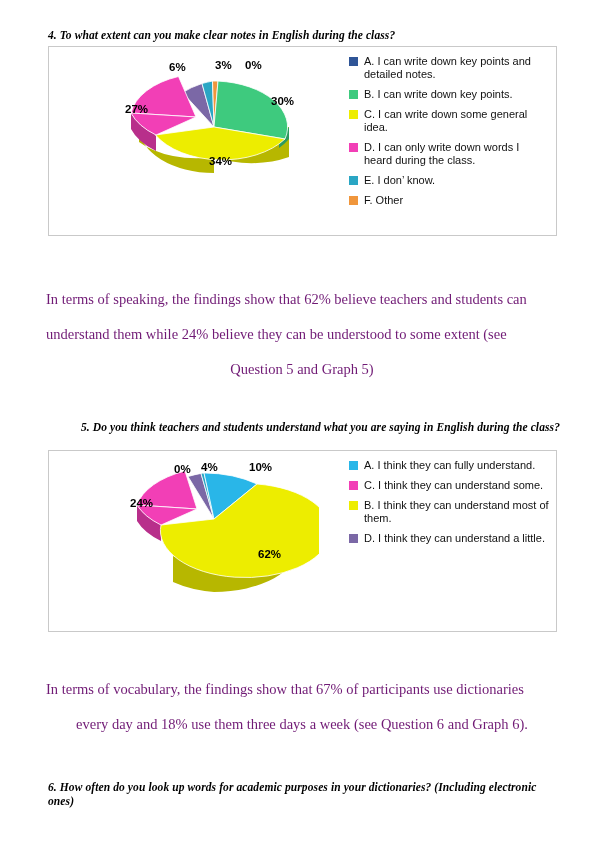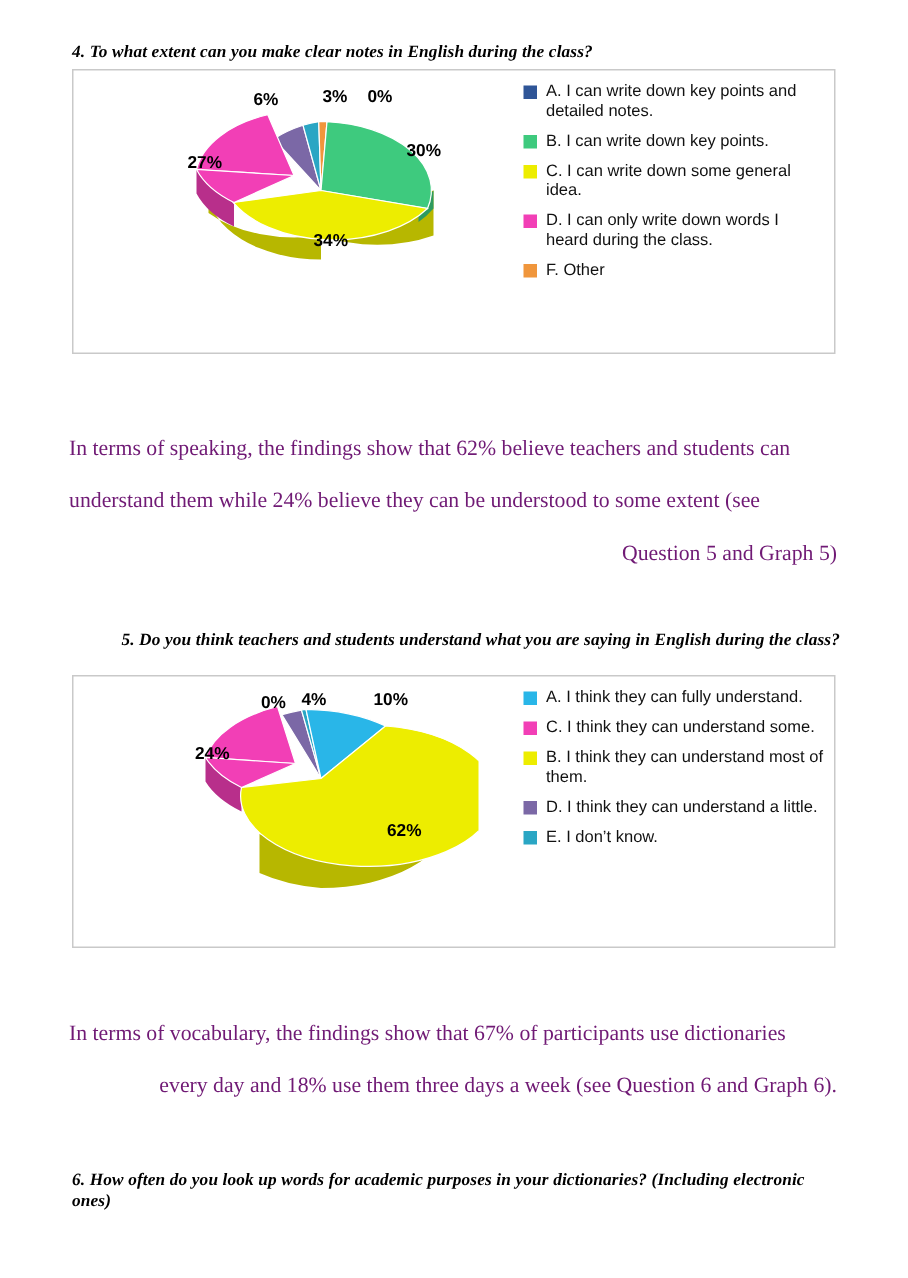--- a/index.html
+++ b/index.html
@@ -37,21 +37,21 @@
   
   .para {
     position: absolute;
     font-family: "Liberation Serif", serif;
     font-size: 14.5px;
     line-height: 35px;
     text-align: justify;
     color: #701a75;
   }
   .para div { text-align: justify; }
-  .para div:last-child { text-align: right; }
+  .para div:last-child { text-align: center; }
 
   
   .chart-box {
     position: absolute;
     border: 1px solid #c9c9c9;
     background: #ffffff;
     box-sizing: border-box;
   }
   .chart-inner {
     position: absolute;
@@ -145,20 +145,24 @@
         </div>
         <div class="legend-row">
           <span class="legend-swatch" style="background:#eded00"></span>
           <span class="legend-label">C. I can write down some general idea.</span>
         </div>
         <div class="legend-row">
           <span class="legend-swatch" style="background:#f23fb6"></span>
           <span class="legend-label">D. I can only write down words I heard during the class.</span>
         </div>
         <div class="legend-row">
+          <span class="legend-swatch" style="background:#2aa6c4"></span>
+          <span class="legend-label">E. I don’ know.</span>
+        </div>
+        <div class="legend-row">
           <span class="legend-swatch" style="background:#f0963c"></span>
           <span class="legend-label">F. Other</span>
         </div>
       </div>
 
     </div>
   </div>
 
   <div class="para" style="left:46px; top:282px; width:512px;">
     <div>In terms of speaking, the findings show that 62% believe teachers and students can</div>
@@ -207,24 +211,20 @@
           <span class="legend-label">C. I think they can understand some.</span>
         </div>
         <div class="legend-row">
           <span class="legend-swatch" style="background:#eded00"></span>
           <span class="legend-label">B. I think they can understand most of them.</span>
         </div>
         <div class="legend-row">
           <span class="legend-swatch" style="background:#7b68a6"></span>
           <span class="legend-label">D. I think they can understand a little.</span>
         </div>
-        <div class="legend-row">
-          <span class="legend-swatch" style="background:#2aa6c4"></span>
-          <span class="legend-label">E. I don’t know.</span>
-        </div>
       </div>
 
     </div>
   </div>
 
   <div class="para" style="left:46px; top:672px; width:512px;">
     <div>In terms of vocabulary, the findings show that 67% of participants use dictionaries</div>
     <div>every day and 18% use them three days a week (see Question 6 and Graph 6).</div>
   </div>
 

